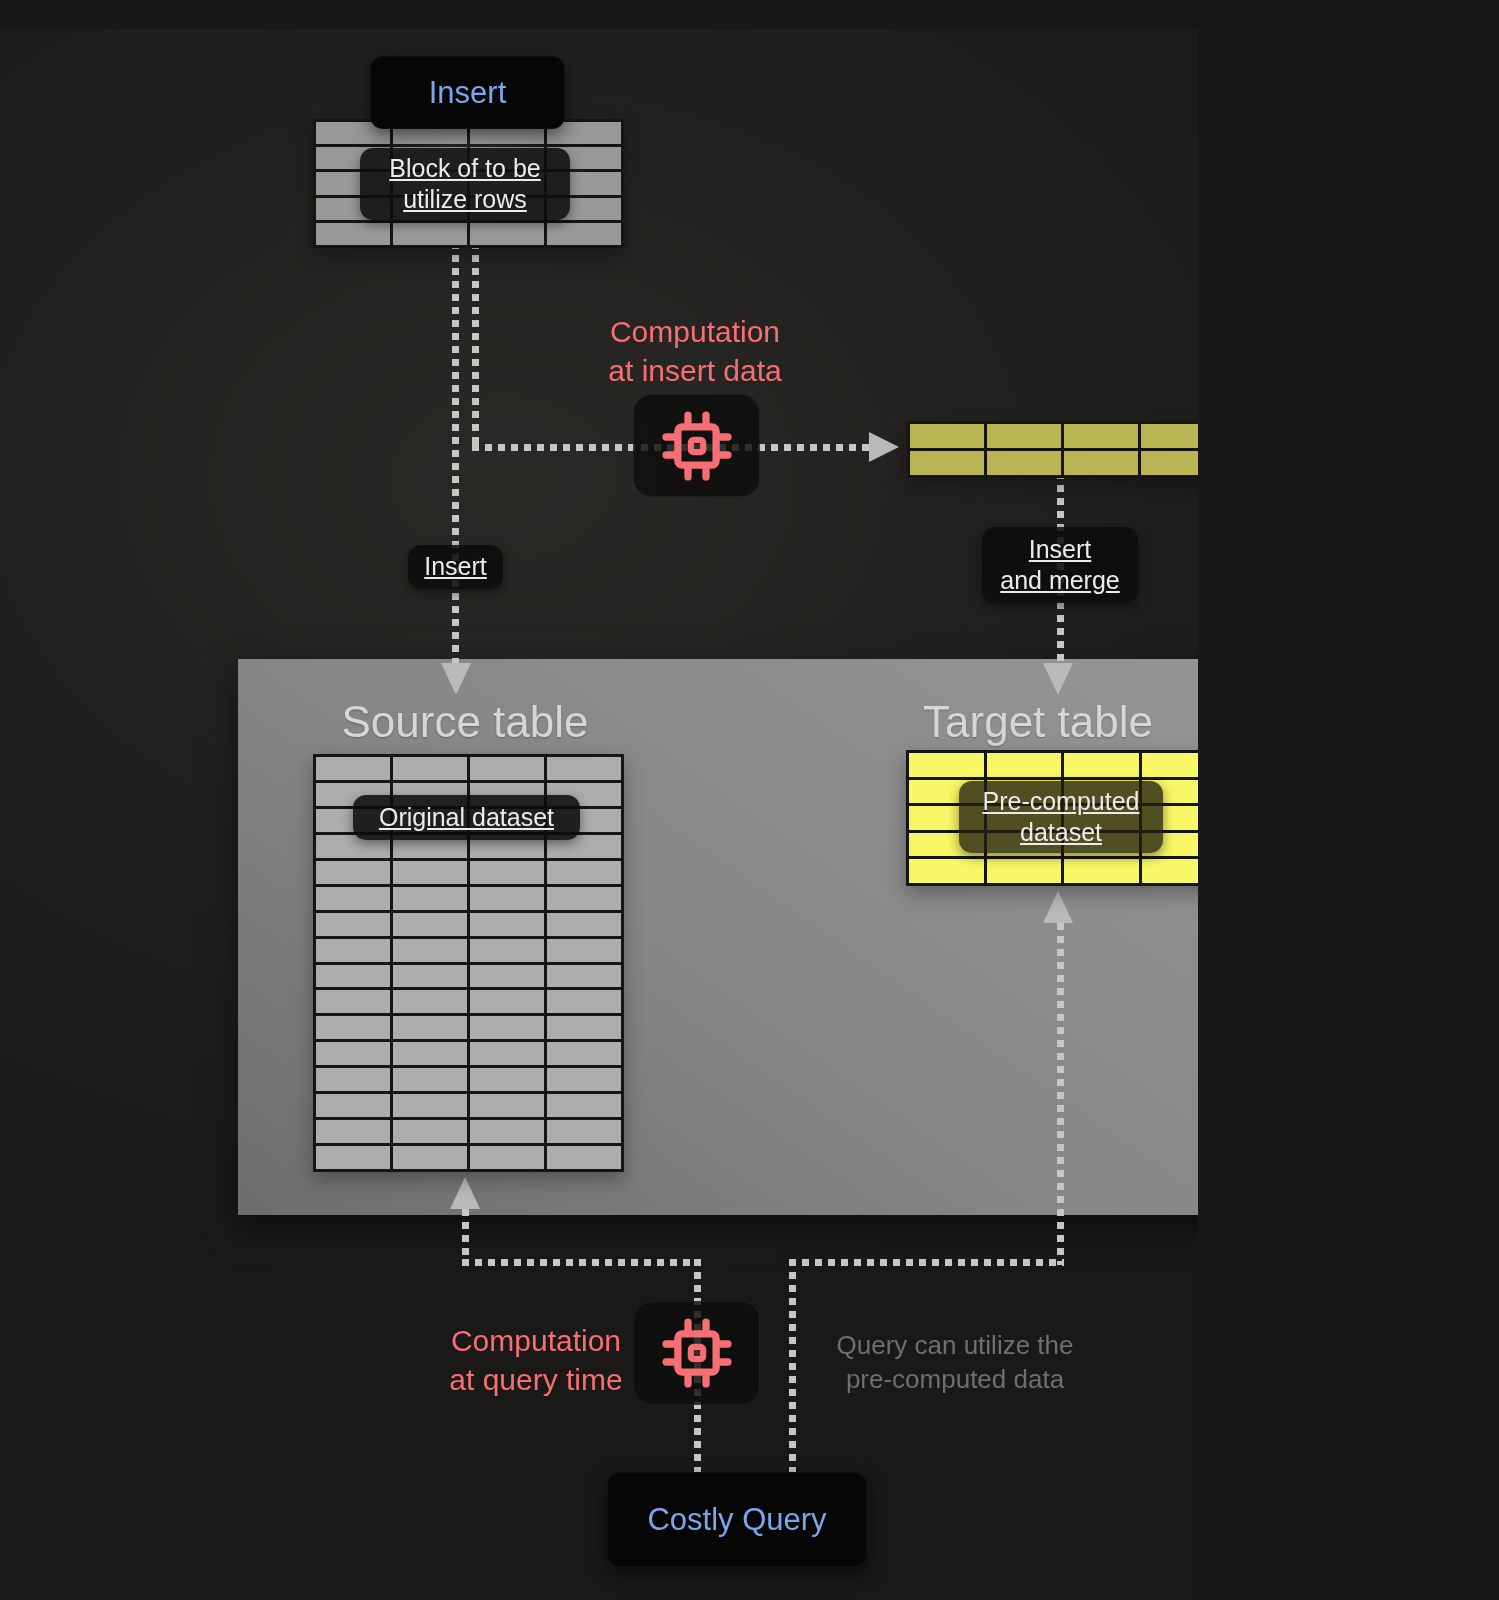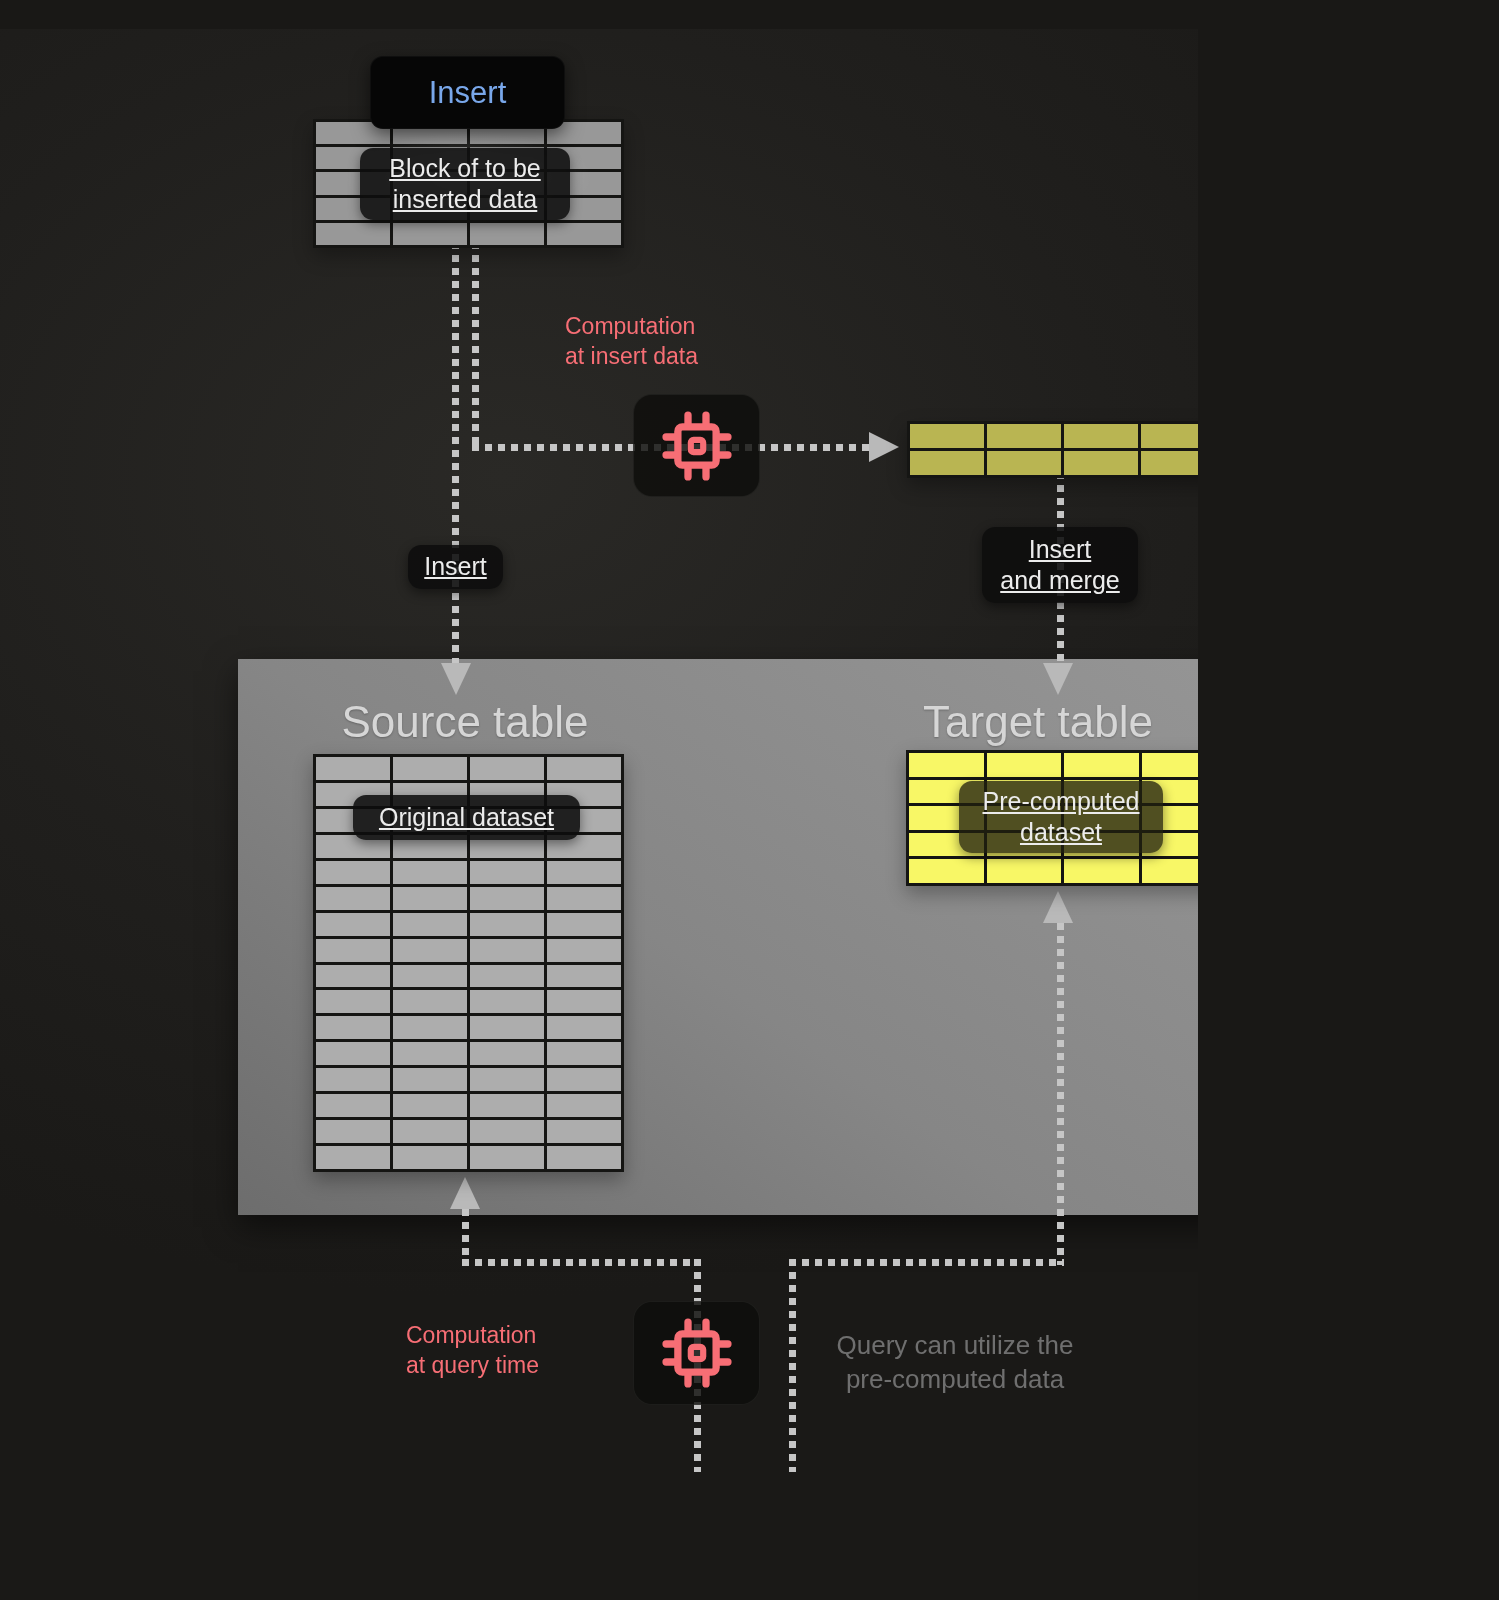--- a/index.html
+++ b/index.html
@@ -36,21 +36,21 @@
   .pill.olive{background:rgba(32,32,14,0.78);}
   
   .node-box{position:absolute;display:flex;align-items:center;justify-content:center;
         background:#060606;border-radius:13px;color:#79a7ea;font-size:31px;
         box-shadow:0 6px 18px rgba(0,0,0,0.55);border:1px solid rgba(255,255,255,0.04);}
   
   .chip-box{position:absolute;display:flex;align-items:center;justify-content:center;
         background:rgba(13,13,11,0.82);border-radius:19px;border:1px solid rgba(255,255,255,0.06);}
   .chip-box svg{stroke:#f76e75;fill:none;stroke-linecap:round;}
   
-  .red-note{position:absolute;color:#f76e75;font-size:23px;line-height:1.3;text-align:left;}
+  .red-note{position:absolute;color:#f76e75;font-size:30px;line-height:1.3;text-align:center;}
   .gray-note{position:absolute;color:#6f6f6f;font-size:26px;line-height:1.3;text-align:center;}
   .panel{position:absolute;left:238px;top:630px;width:1019px;height:556px;
          background:linear-gradient(215deg,#959595 0%,#868686 55%,#6d6d6d 100%);
          box-shadow:0 12px 30px rgba(0,0,0,0.5);}
   .heading{position:absolute;color:#d6d6d6;font-size:44px;text-align:center;
            text-shadow:0 1px 2px rgba(0,0,0,0.25);}
 </style>
 </head>
 <body>
 
@@ -99,21 +99,21 @@
       <div class="cell"></div>
       <div class="cell"></div>
       <div class="cell"></div>
       <div class="cell"></div>
     </div>
   <div class="node-box" style="left:370px;top:27px;width:193px;height:71px;">
     <span>Insert</span>
   </div>
   <div class="pill" style="left:360px;top:119px;width:210px;height:72px;">
     <span>Block of to be</span>
-    <span>inserted data</span>
+    <span>utilize rows</span>
   </div>
 
   <div class="red-note" style="left:565px;top:283px;width:260px;">
     <div>Computation</div>
     <div>at insert data</div>
   </div>
   <div class="chip-box" style="left:633px;top:365px;width:125px;height:101px;">
     <svg width="72" height="72" viewBox="0 0 64 64">
       <rect x="15" y="15" width="34" height="34" rx="4" stroke-width="6.5"></rect>
       <rect x="26.5" y="26.5" width="11" height="11" rx="2.5" stroke-width="5.5"></rect>
@@ -248,14 +248,17 @@
       <rect x="15" y="15" width="34" height="34" rx="4" stroke-width="6.5"></rect>
       <rect x="26.5" y="26.5" width="11" height="11" rx="2.5" stroke-width="5.5"></rect>
       <path d="M24 4.5v8 M40 4.5v8 M24 51.5v8 M40 51.5v8 M4.5 24h8 M4.5 40h8 M51.5 24h8 M51.5 40h8" stroke-width="6.5"></path>
     </svg>
   </div>
   <div class="gray-note" style="left:805px;top:1300px;width:300px;">
     <div>Query can utilize the</div>
     <div>pre-computed data</div>
   </div>
 
+  <div class="node-box" style="left:607px;top:1443px;width:258px;height:93px;">
+    <span>Costly Query</span>
+  </div>
 
 </div>
 
 </body></html>

